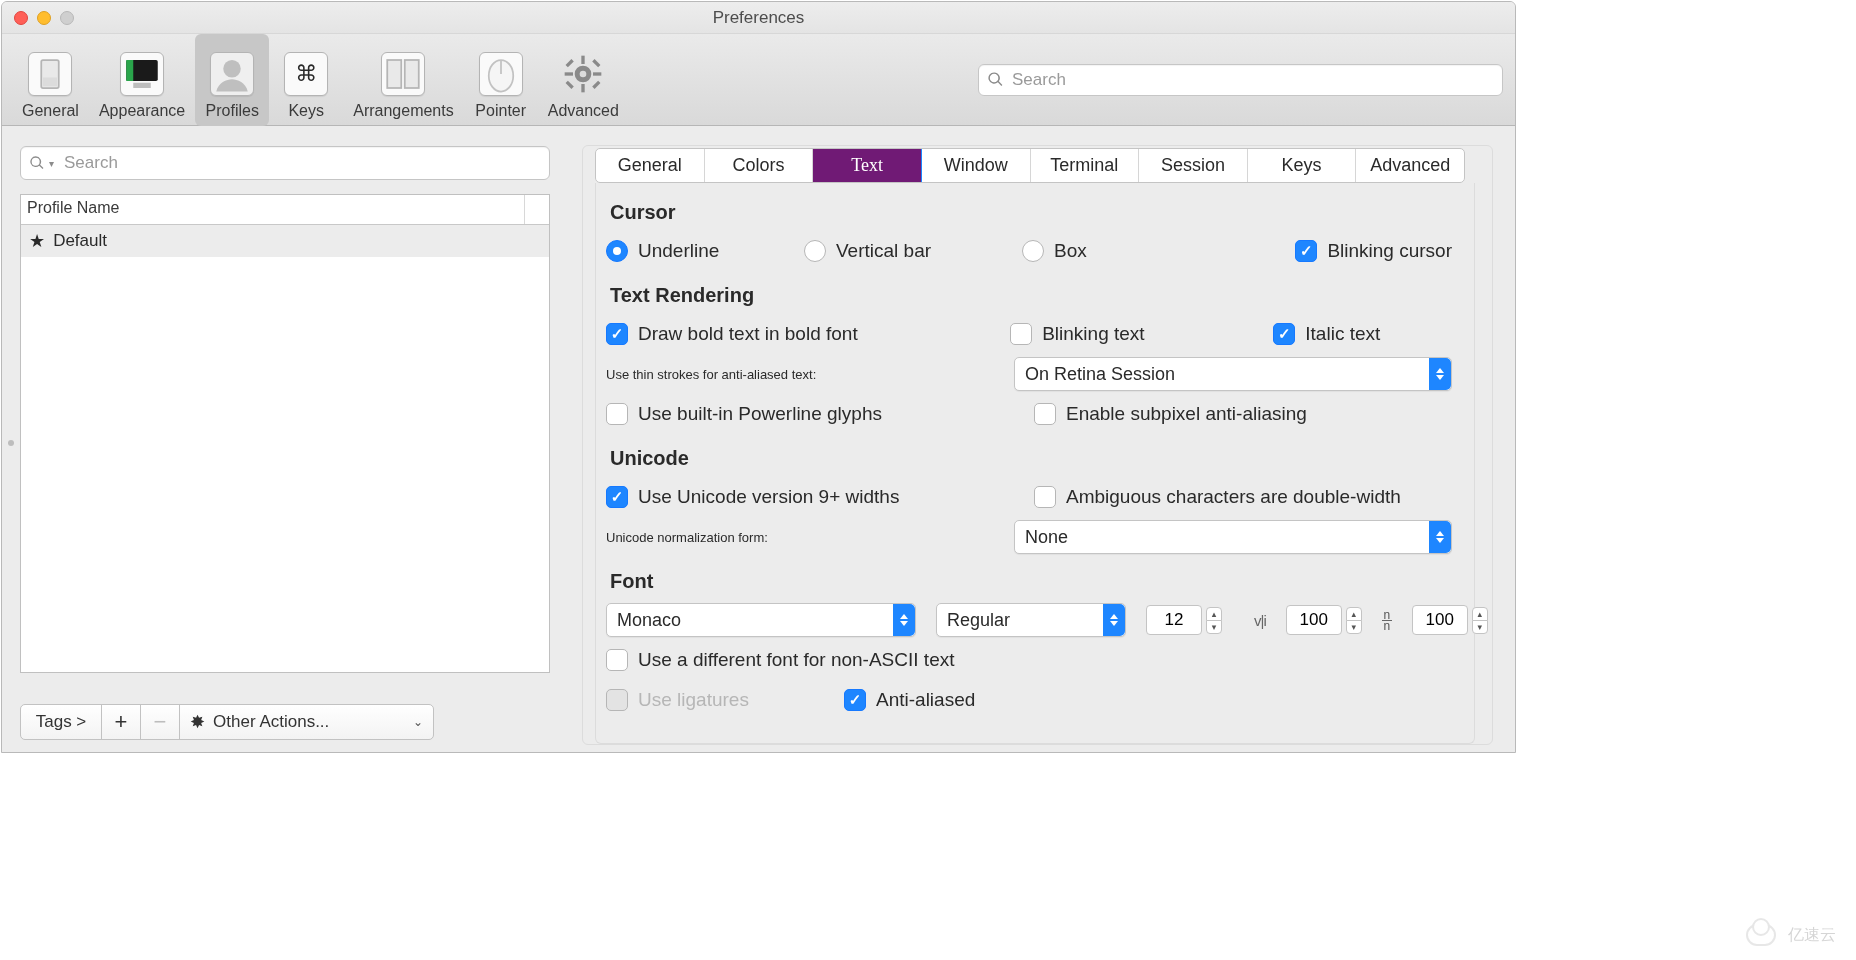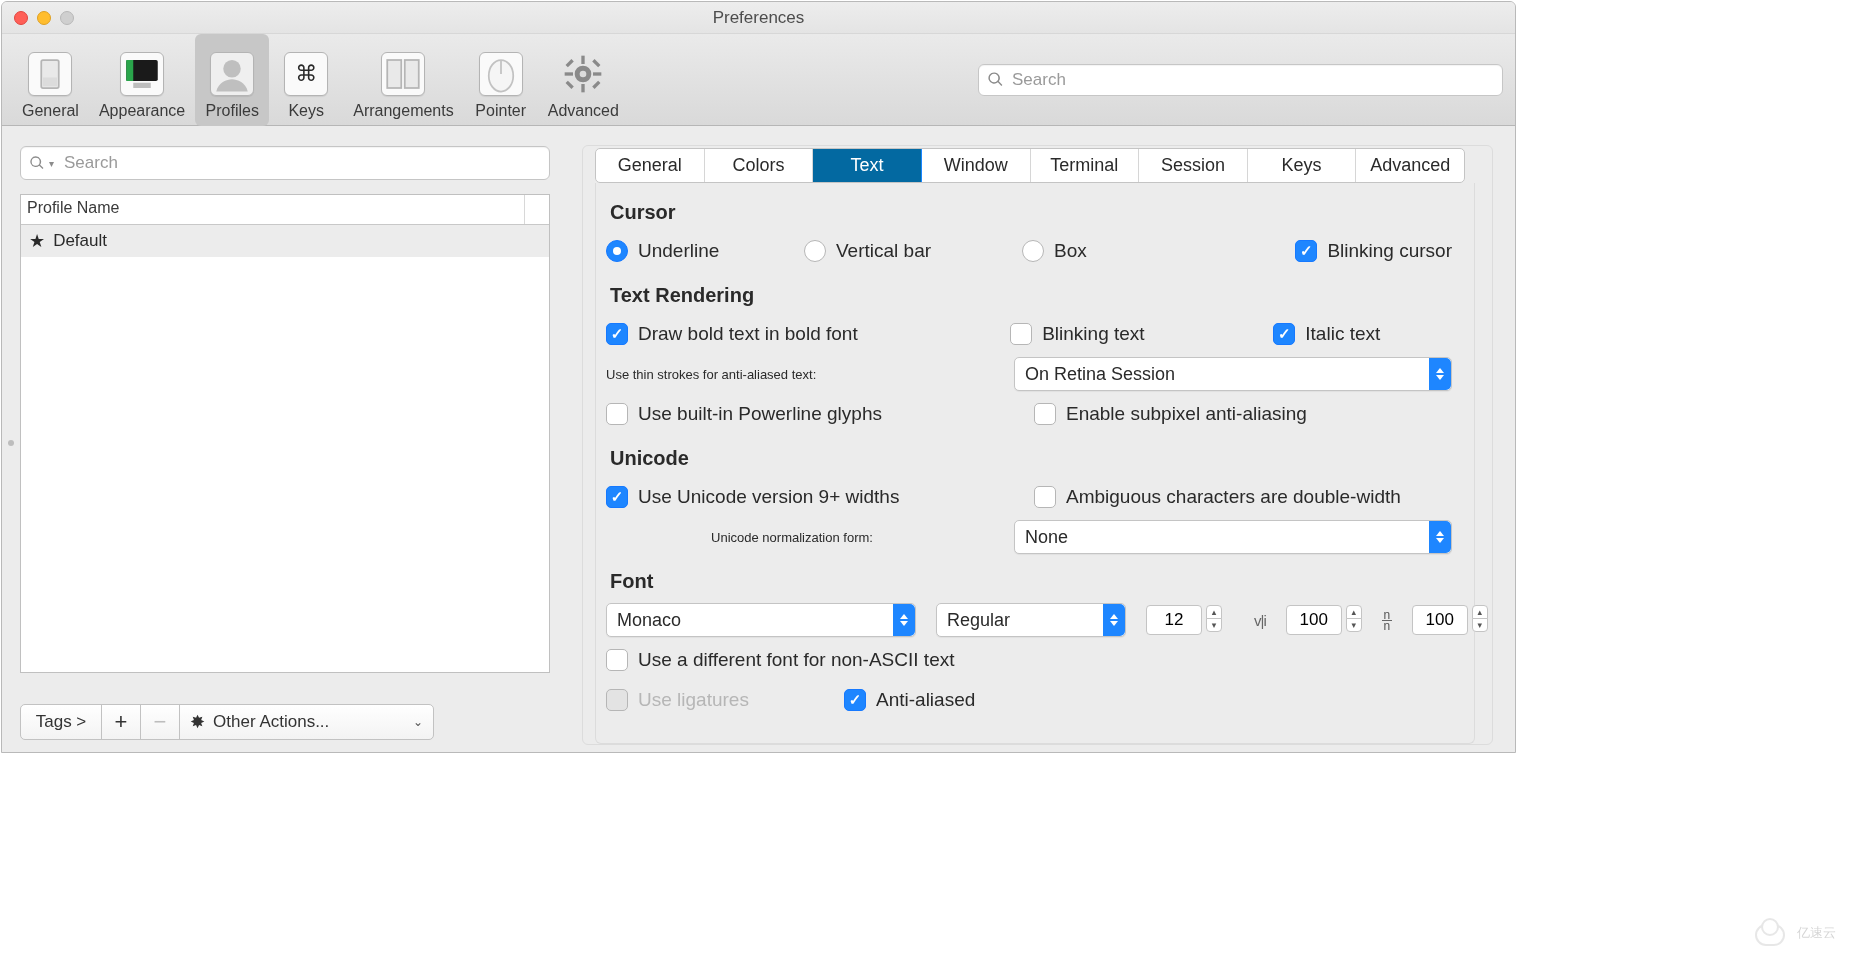--- a/index.html
+++ b/index.html
@@ -116,21 +116,21 @@
   .seg.rm {width:40px;font-size:22px;color:#bdbdbd;}
   .seg.actions{flex:0 0 255px; justify-content:flex-start; gap:8px; border-radius:0 5px 5px 0;}
   .seg.actions .chev{margin-left:auto;font-size:12px;color:#555;}
   .seg.tags{flex:0 0 82px;}
   .gear{font-size:18px;}
 
   
   .subtabs { display:flex; border:1px solid #c4c4c4; border-radius:5px; overflow:hidden; background:#fff; width: 870px; margin-left:12px;}
   .subtab { flex:1; text-align:center; padding:6px 0; font-size:18px; border-right:1px solid #d6d6d6; color:#2a2a2a;}
   .subtab:last-child{border-right:none;}
-  .subtab.active { background:#0369a1; color:#fff; border-right-color:#1a86ff;}
+  .subtab.active { background:#701a75; color:#fff; border-right-color:#1a86ff;font-family:Liberation Serif, serif;}
 
   .groupbox { border:1px solid #dcdcdc; border-top:none; background:#ececec; margin-left:12px; width:880px; padding:18px 22px 20px 10px; border-radius:0 0 6px 6px; min-height:530px;}
   .frame { border:1px solid #dcdcdc; border-radius:6px; margin-left:0; margin-top:-1px; padding-top:2px;}
 
   .sect-title{ font-weight:700; font-size:20px; margin: 16px 0 10px 4px;}
   .sect-title.first{margin-top:0;}
 
   .row { display:flex; align-items:center; gap:28px; min-height:34px; margin:6px 0;}
   .col-a{width:400px; display:flex; align-items:center; gap:10px;}
   .col-b{width:250px; display:flex; align-items:center; gap:10px;}
@@ -151,32 +151,32 @@
     flex:1; height:34px; background:#fff; border:1px solid #c4c4c4; border-radius:5px;
     display:flex; align-items:center; padding:0 10px; position:relative; font-size:18px;
     box-shadow: 0 1px 1px rgba(0,0,0,.05);
   }
   .popup .btn { position:absolute; right:0; top:0; bottom:0; width:22px; background:#1e86ff; border-radius:0 5px 5px 0;
     display:flex; flex-direction:column; align-items:center; justify-content:center; gap:2px;}
   .popup .btn::before,.popup .btn::after{content:"";width:0;height:0;border-left:4px solid transparent;border-right:4px solid transparent;}
   .popup .btn::before{border-bottom:5px solid #fff;}
   .popup .btn::after{border-top:5px solid #fff;}
 
-  .stepper { display:flex; align-items:flex-start;}
+  .stepper { display:flex; align-items:center;}
   .stepper input{width:56px;height:30px;border:1px solid #c4c4c4;border-radius:4px;text-align:center;font-size:17px;padding:0;}
   .stepper .arrows{display:flex;flex-direction:column;margin-left:4px;}
   .stepper .arrows span{width:16px;height:14px;border:1px solid #c4c4c4;background:#fff;font-size:9px;display:flex;align-items:center;justify-content:center;color:#555;}
   .stepper .arrows span:first-child{border-radius:4px 4px 0 0;}
   .stepper .arrows span:last-child{border-radius:0 0 4px 4px;margin-top:-1px;}
 
   .inline-label{font-size:13px;}
   .tiny-icon{font-size:15px;color:#666;letter-spacing:-1px;margin-left:12px;}
   .frac{display:inline-flex;flex-direction:column;align-items:center;font-size:12px;color:#555;line-height:10px;}
 
-  .watermark { position:absolute; right:20px; bottom:14px; opacity:.35; font-size:13px; color:#888; display:flex; align-items:flex-start; gap:12px;}
+  .watermark { position:absolute; right:20px; bottom:14px; opacity:.35; font-size:16px; color:#888; display:flex; align-items:center; gap:12px;}
   .watermark .cloud{width:30px;height:22px;border:2px solid #bbb;border-radius:12px;position:relative;}
   .watermark .cloud::before{content:"";position:absolute;width:14px;height:14px;border:2px solid #bbb;border-radius:50%;top:-8px;left:4px;background:#fff;}
 </style>
 </head>
 <body>
 
 <div class="window">
 
   <div class="titlebar">
     <div class="traffic-lights">
@@ -378,21 +378,21 @@
           <label class="ctl col-a">
                 <span class="chk checked"></span>
                 <span>Use Unicode version 9+ widths</span>
               </label>
           <label class="ctl">
                 <span class="chk"></span>
                 <span>Ambiguous characters are double-width</span>
               </label>
         </div>
         <div class="row">
-          <span class="inline-label" style="width:380px;text-align:center;padding-right:8px">Unicode normalization form:</span>
+          <span class="inline-label" style="width:380px;text-align:left;padding-right:8px">Unicode normalization form:</span>
           <div class="popup" style="flex:1">
             <span>None</span>
             <span class="btn"></span>
           </div>
         </div>
 
         <div class="sect-title">Font</div>
         <div class="row" style="gap:20px">
           <div class="popup" style="width:310px;flex:0 0 310px">
             <span>Monaco</span>

